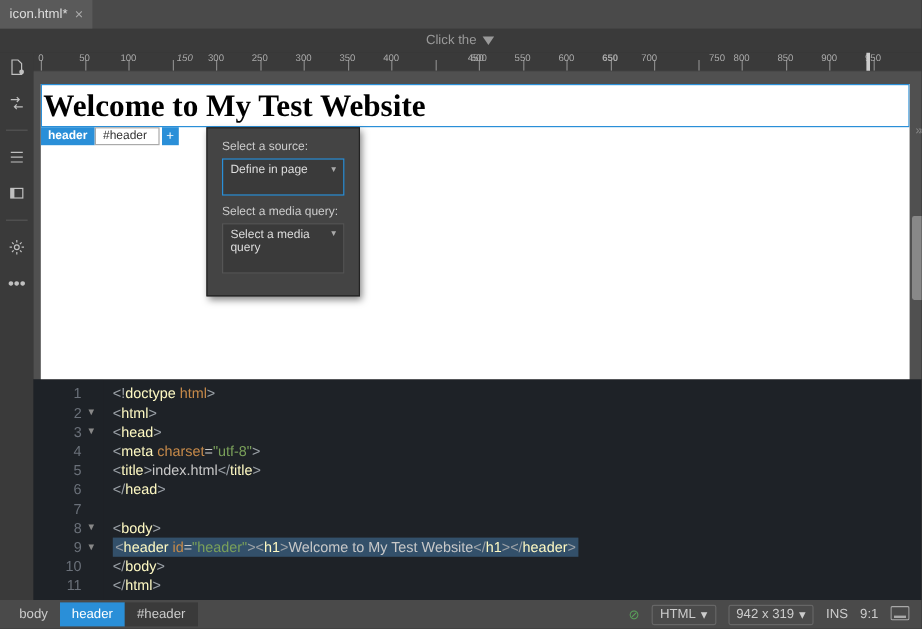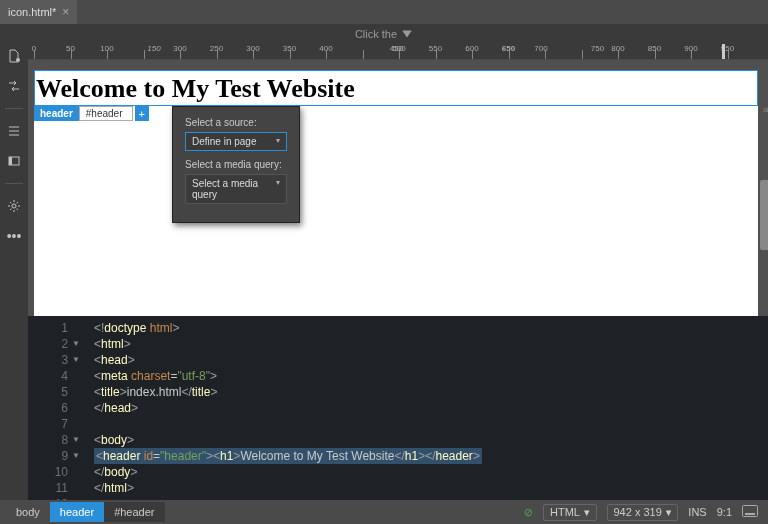--- a/index.html
+++ b/index.html
@@ -30,21 +30,21 @@
 .h1 { font-family: "Times New Roman", Georgia, serif; font-size: 26px; font-weight: bold; color: #000; padding: 4px 2px; }
 .sel-outline { position: absolute; border: 1px solid #2a8fd8; }
 
 .tagchip { position: absolute; display: flex; align-items: center; }
 .tagchip .chip { background: #2a8fd8; color: #fff; font-size: 10px; padding: 2px 6px; font-weight: bold; }
 .tagchip .idbox { background: #fff; border: 1px solid #aaa; color: #333; font-size: 10px; padding: 1px 6px; min-width: 54px; }
 .tagchip .plus { background: #2a8fd8; color: #fff; width: 14px; height: 15px; display: flex; align-items: center; justify-content: center; font-size: 11px; cursor: pointer; margin-left: 2px; }
 
 .popup { position: absolute; background: #444; border: 1px solid #222; box-shadow: 2px 3px 6px rgba(0,0,0,.5); padding: 10px 12px; width: 128px; color: #ccc; font-size: 10px; }
 .popup .lbl { margin-bottom: 4px; }
-.popup .sel { background: #3a3a3a; border: 1px solid #2a8fd8; color: #ddd; padding: 3px 18px 3px 6px; font-size: 10px; position: relative; margin-bottom: 8px; }
+.popup .sel { background: #3a3a3a; border: 1px solid #2a8fd8; color: #ddd; padding: 3px 18px 15px 6px; font-size: 10px; position: relative; margin-bottom: 8px; }
 .popup .sel2 { border: 1px solid #555; }
 .popup .sel::after { content: "▾"; position: absolute; right: 6px; top: 3px; color: #aaa; font-size: 8px; }
 
 .arrows { position: absolute; right: -2px; top: 44px; color: #888; font-size: 10px; letter-spacing: -2px; }
 .handle { position: absolute; right: -2px; top: 120px; width: 10px; height: 70px; background: #888; border-radius: 2px; cursor: ew-resize; }
 
 .code { flex: 1; background: #1e2227; display: flex; font-family: Consolas, "Courier New", monospace; font-size: 12px; min-height: 0; }
 .gutter { width: 58px; background: #1e2227; color: #6a7079; text-align: right; padding: 4px 6px 0 0; line-height: 16px; }
 .gutter .ln { height: 16px; display: flex; justify-content: flex-end; align-items: center; gap: 4px; }
 .gutter .fold { color: #888; font-size: 8px; }

